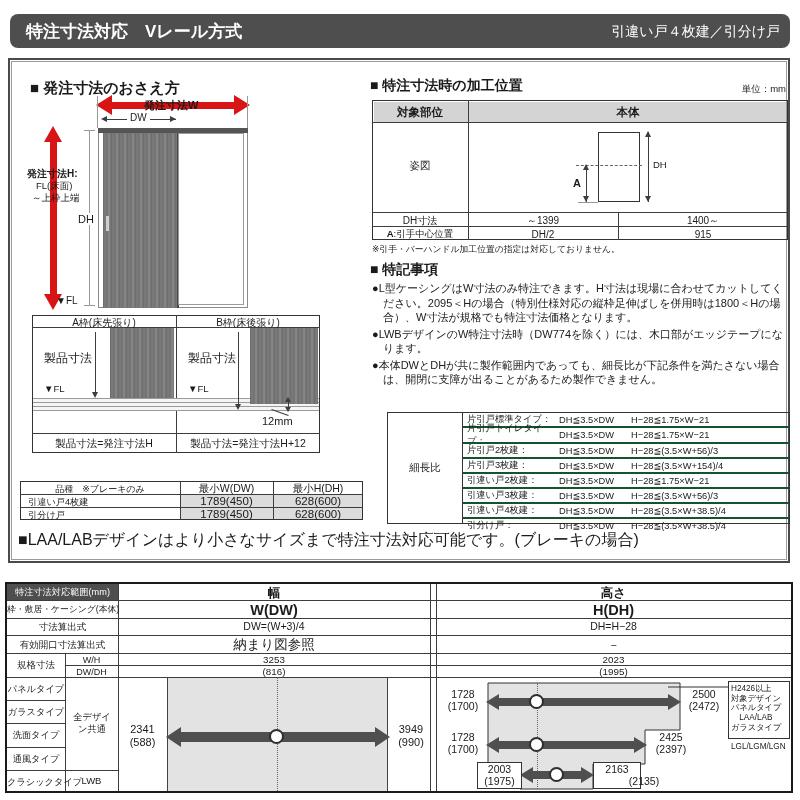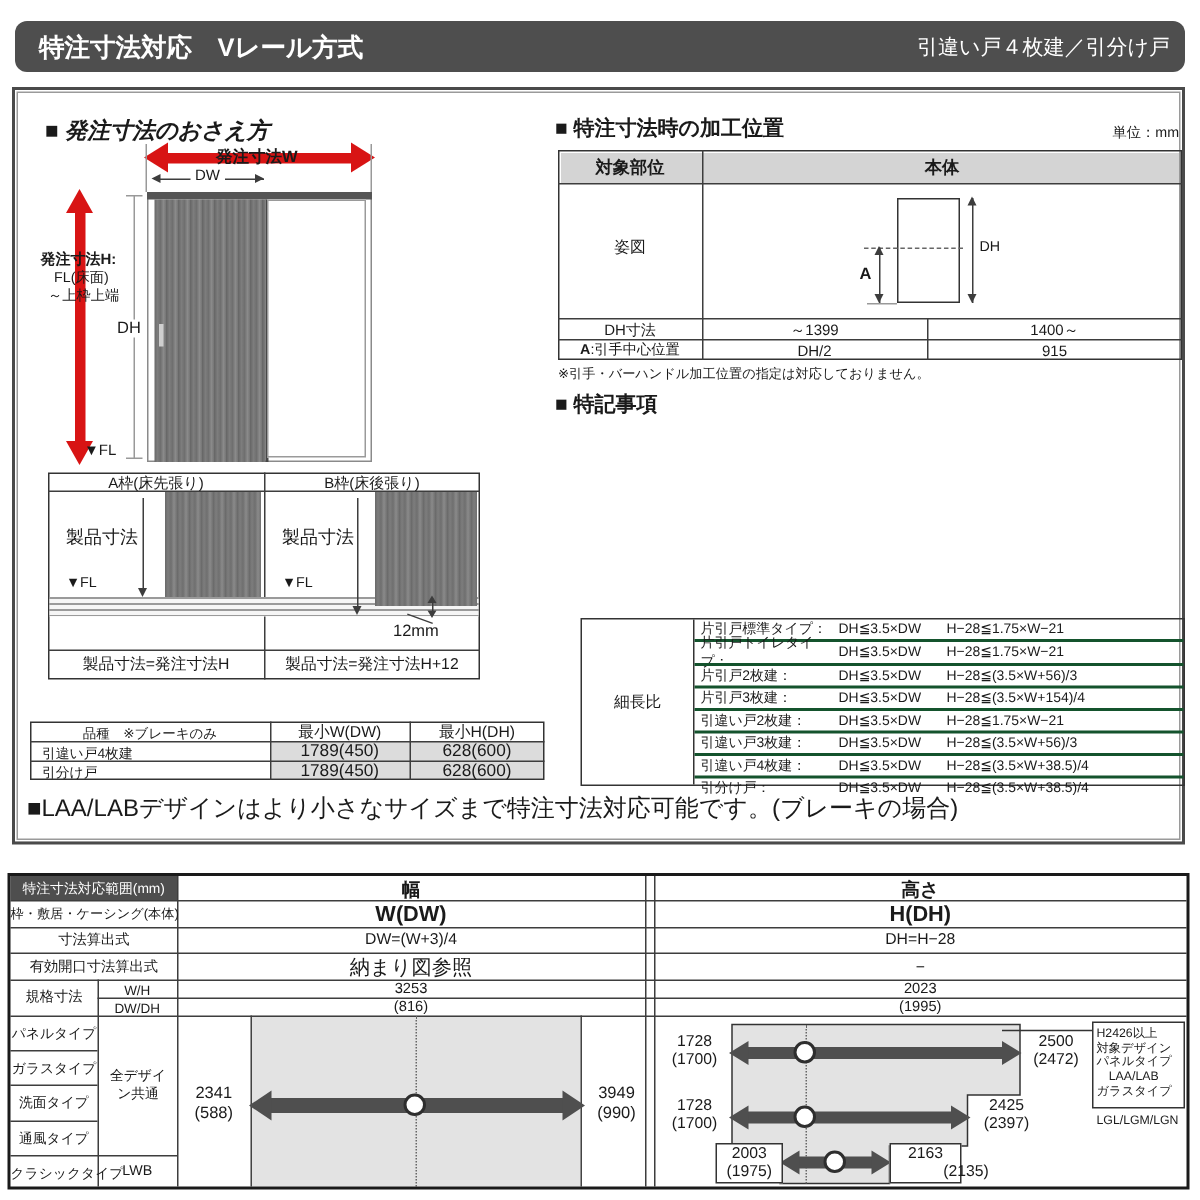--- a/index.html
+++ b/index.html
@@ -27,21 +27,21 @@
 <body>
 
 <div id="page">
 
   <div class="box" style="left:10px;top:14px;width:780px;height:34px;background:#4e4e4e;border-radius:8px;"></div>
   <div class="t w b" style="left:26px;top:22px;font-size:17px;">特注寸法対応　Vレール方式</div>
   <div class="t w" style="left:548px;top:24px;width:232px;text-align:right;font-size:14px;">引違い戸４枚建／引分け戸</div>
 
   <div class="box" style="left:8px;top:58px;width:782px;height:505px;border:2px solid #4a4a4a;box-shadow:inset 0 0 0 1px #ffffff, inset 0 0 0 2px #9a9a9a;"></div>
 
-  <div class="t b" style="left:30px;top:80px;font-size:15px;font-style:italic;">■ 発注寸法のおさえ方</div>
+  <div class="t b" style="left:30px;top:80px;font-size:15px;">■ 発注寸法のおさえ方</div>
 
   <div class="box" style="left:110px;top:102px;width:126px;height:7px;background:#d81414;"></div>
   <div class="tri" style="left:96px;top:95px;border-top:10.5px solid transparent;border-bottom:10.5px solid transparent;border-right:16px solid #d81414;"></div>
   <div class="tri" style="left:234px;top:95px;border-top:10.5px solid transparent;border-bottom:10.5px solid transparent;border-left:16px solid #d81414;"></div>
   <div class="t b" style="left:144px;top:99px;font-size:11px;">発注寸法W</div>
   <div class="lngr" style="left:97px;top:96px;width:1px;height:32px;"></div>
   <div class="lngr" style="left:247px;top:96px;width:1px;height:32px;"></div>
 
   <div class="ln" style="left:103px;top:119px;width:73px;height:1px;"></div>
   <div class="tri" style="left:101px;top:116px;border-top:3.5px solid transparent;border-bottom:3.5px solid transparent;border-right:6px solid #3d3d3d;"></div>
@@ -143,20 +143,25 @@
 
   <div class="t c" style="left:372px;top:215px;width:96px;font-size:10px;">DH寸法</div>
   <div class="t c" style="left:468px;top:215px;width:150px;font-size:10px;">～1399</div>
   <div class="t c" style="left:618px;top:215px;width:170px;font-size:10px;">1400～</div>
   <div class="t c" style="left:372px;top:229px;width:96px;font-size:9.5px;"><span class="b">A</span><span>:引手中心位置</span></div>
   <div class="t c" style="left:468px;top:229px;width:150px;font-size:10px;">DH/2</div>
   <div class="t c" style="left:618px;top:229px;width:170px;font-size:10px;">915</div>
   <div class="t" style="left:372px;top:245px;font-size:8.8px;">※引手・バーハンドル加工位置の指定は対応しておりません。</div>
 
   <div class="t b" style="left:370px;top:262px;font-size:14px;">■ 特記事項</div>
+  <div class="box" style="left:372px;top:281px;width:418px;">
+    <div class="bullet">●L型ケーシングはW寸法のみ特注できます。H寸法は現場に合わせてカットしてください。2095＜Hの場合（特別仕様対応の縦枠足伸ばしを併用時は1800＜Hの場合）、W寸法が規格でも特注寸法価格となります。</div>
+    <div class="bullet">●LWBデザインのW特注寸法時（DW774を除く）には、木口部がエッジテープになります。</div>
+    <div class="bullet">●本体DWとDHが共に製作範囲内であっても、細長比が下記条件を満たさない場合は、開閉に支障が出ることがあるため製作できません。</div>
+  </div>
 
   <div class="box" style="left:387px;top:412px;width:403px;height:112px;border:1.5px solid #333;display:flex;">
     <div style="width:74px;border-right:1px solid #333;display:flex;align-items:center;justify-content:center;font-size:10.5px;">
       <span>細長比</span>
     </div>
     <div style="flex:1;display:flex;flex-direction:column;">
       <div class="sl-row">
           <span class="sl-n">片引戸標準タイプ：</span>
           <span class="sl-f1">DH≦3.5×DW</span>
           <span class="sl-f2">H−28≦1.75×W−21</span>

